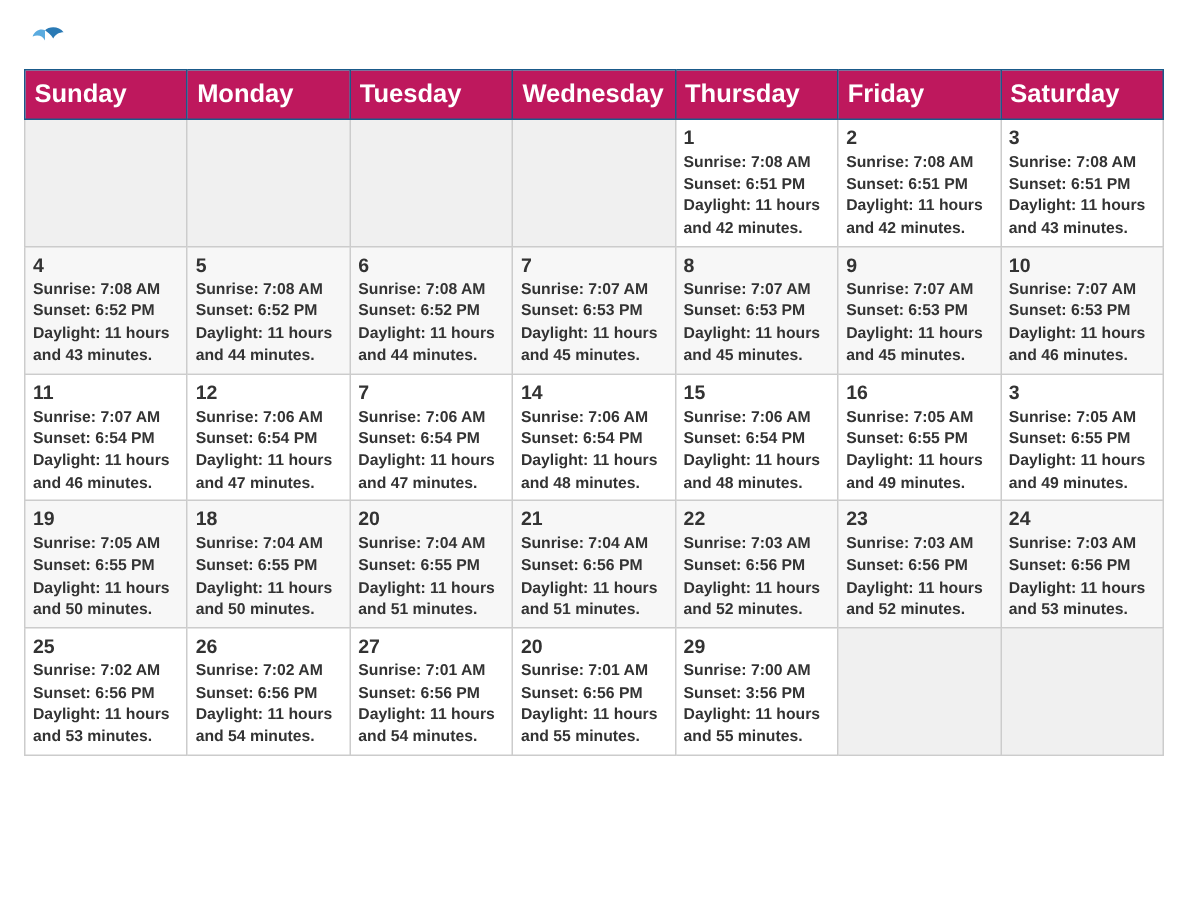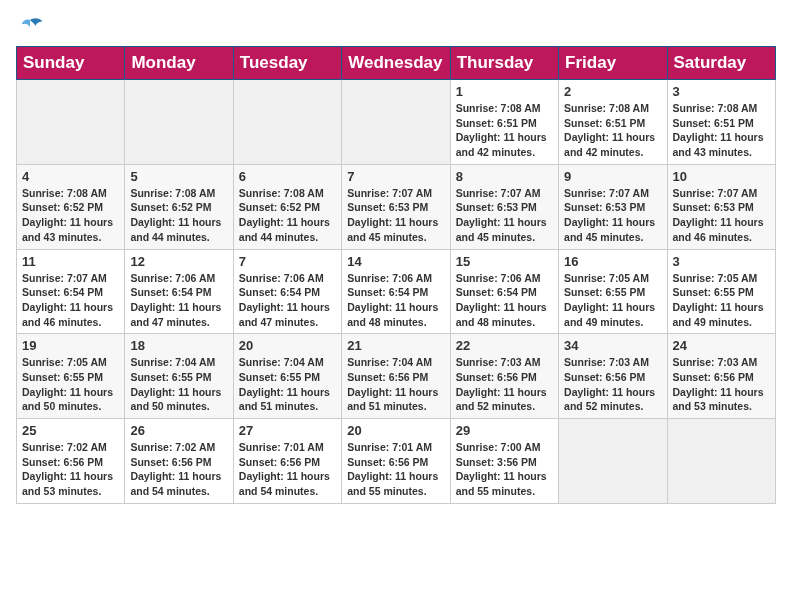--- a/index.html
+++ b/index.html
@@ -278,21 +278,21 @@
 and 51 minutes.</div>
         </td>
         <td>
           <div class="day-number">22</div>
           <div class="day-info" style="white-space: pre-line;">Sunrise: 7:03 AM
 Sunset: 6:56 PM
 Daylight: 11 hours
 and 52 minutes.</div>
         </td>
         <td>
-          <div class="day-number">34</div>
+          <div class="day-number">23</div>
           <div class="day-info" style="white-space: pre-line;">Sunrise: 7:03 AM
 Sunset: 6:56 PM
 Daylight: 11 hours
 and 52 minutes.</div>
         </td>
         <td>
           <div class="day-number">24</div>
           <div class="day-info" style="white-space: pre-line;">Sunrise: 7:03 AM
 Sunset: 6:56 PM
 Daylight: 11 hours

